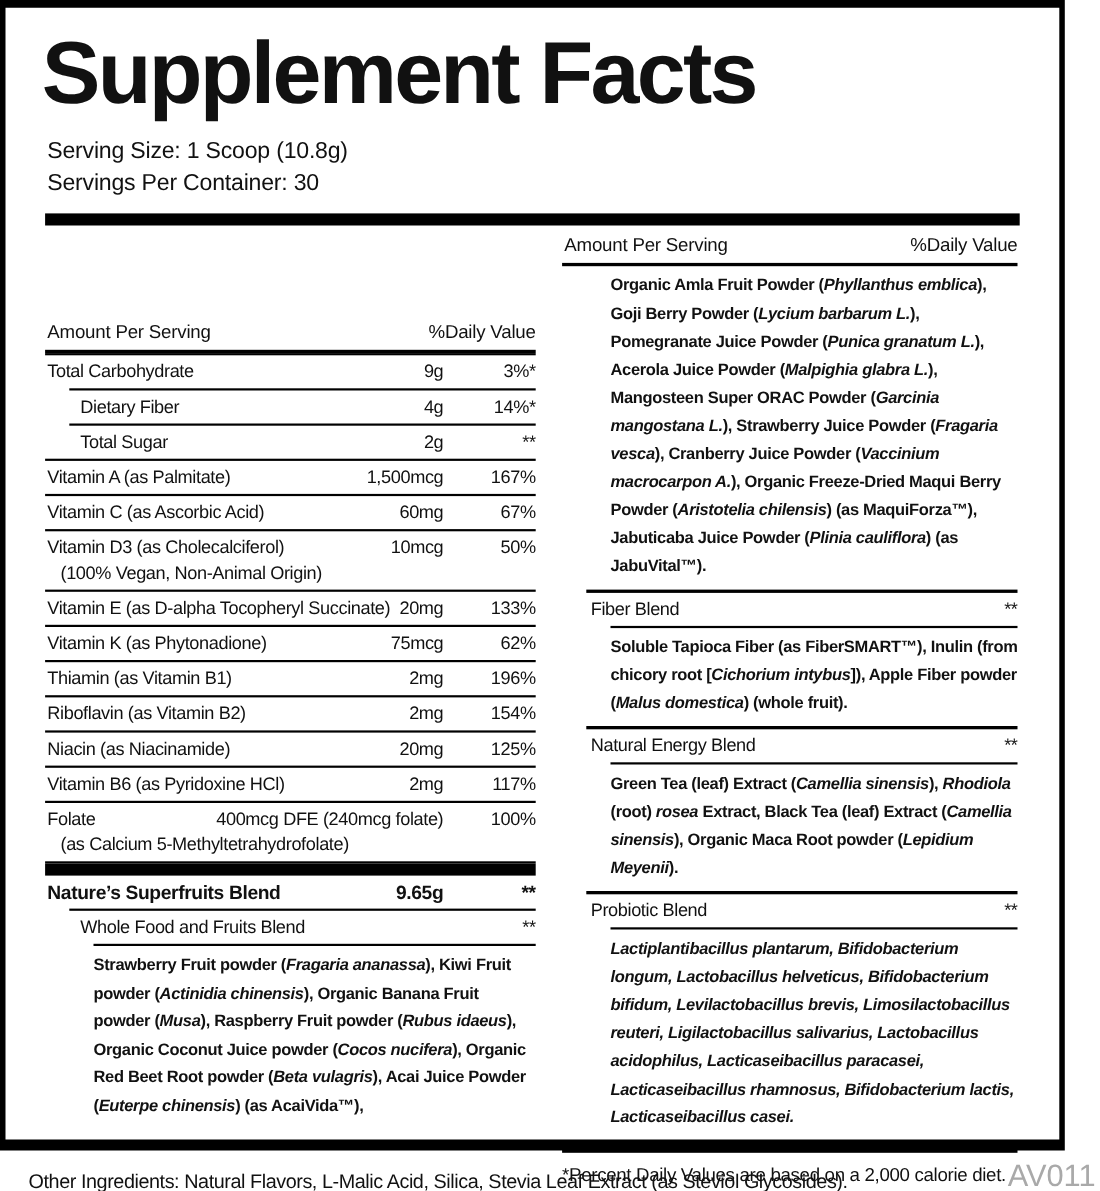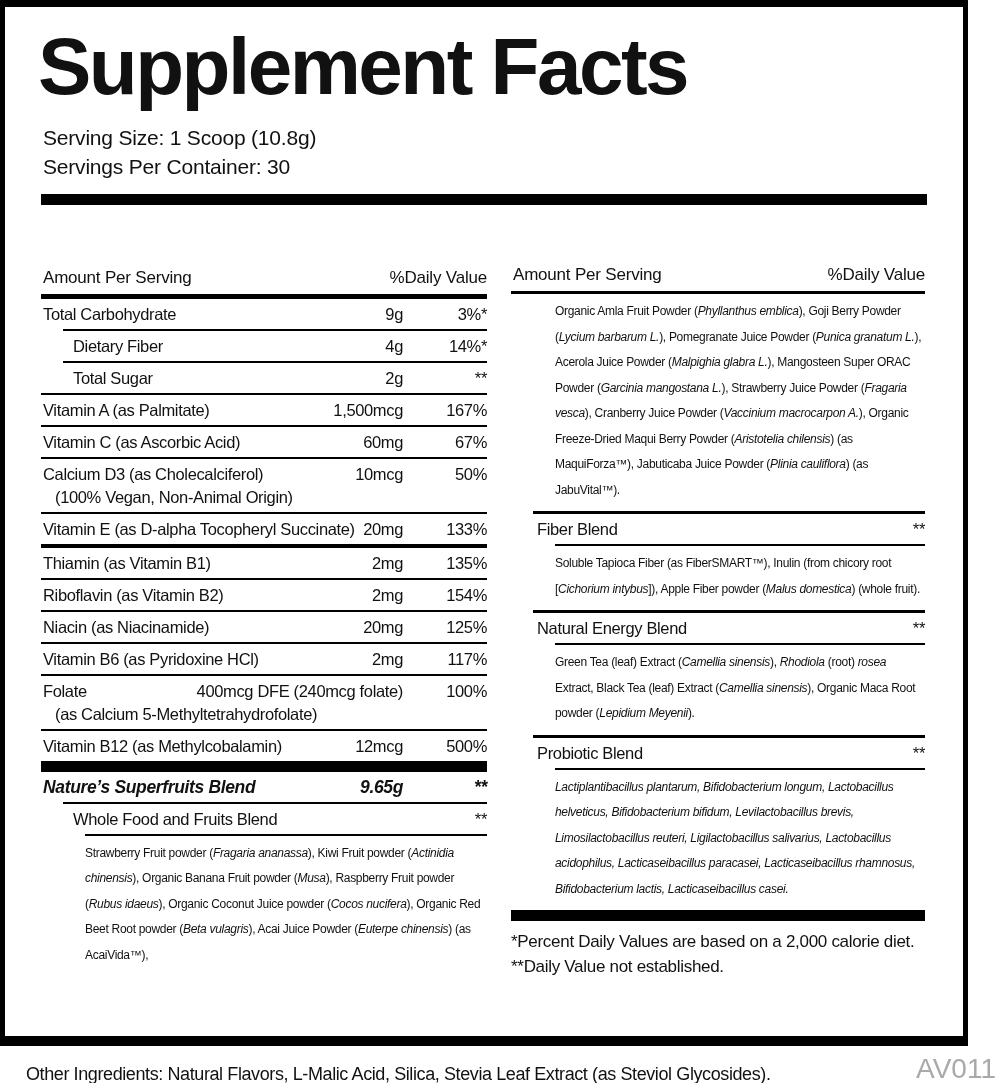--- a/index.html
+++ b/index.html
@@ -37,24 +37,24 @@
   .thead{display:flex;justify-content:space-between;font-size:17px;letter-spacing:-0.2px;padding:8px 0 6px 2px;}
   .rule{height:2px;background:#000;}
   .rule3{height:3px;background:#000;}
   .ind22{margin-left:22px;}
   .ind44{margin-left:44px;}
   .row{display:flex;align-items:flex-start;font-size:16.5px;letter-spacing:-0.35px;line-height:21px;padding:5px 0 4px 2px;}
   .row .nm{flex:0 1 auto;}
   .row .amt{margin-left:auto;white-space:nowrap;padding-left:8px;}
   .row .dv{flex:none;width:84px;text-align:right;}
   .row.ind{padding-left:32px;}
-  .row.bold{font-weight:bold;font-size:17.5px;font-style:italic;}
+  .row.bold{font-weight:bold;font-size:17.5px;}
   .sub{font-size:16.5px;letter-spacing:-0.35px;line-height:20px;margin:-2px 0 5px;padding-left:14px;}
   .bar{height:11px;background:#000;}
-  .para{font-size:12px;letter-spacing:-0.3px;line-height:25.5px;margin-top:5px;margin-bottom:8px;}
+  .para{font-size:15px;letter-spacing:-0.3px;line-height:25.5px;margin-top:5px;margin-bottom:8px;font-weight:bold;}
   .para i{letter-spacing:-0.3px;}
   .blend .row{padding-left:0;}
   .blendname{padding-left:26px;}
   .fnotes{margin-top:8px;font-size:17px;letter-spacing:-0.3px;line-height:25px;}
   .footer{
     display:flex;justify-content:space-between;align-items:flex-end;
     padding:7px 4px 0 2px;
     margin-left:24px;
   }
   .footer .oi{font-size:18px;letter-spacing:-0.4px;}
@@ -113,41 +113,46 @@
 
         <div class="row">
           <span class="nm">Vitamin C (as Ascorbic Acid)</span>
           <span class="amt">60mg</span>
           <span class="dv">67%</span>
         </div>
         <div class="rule"></div>
 
         <div>
           <div class="row">
-            <span class="nm">Calcium D3 (as Cholecalciferol)</span>
+            <span class="nm">Vitamin D3 (as Cholecalciferol)</span>
             <span class="amt">10mcg</span>
             <span class="dv">50%</span>
           </div>
           <div class="sub">(100% Vegan, Non-Animal Origin)</div>
         </div>
         <div class="rule"></div>
 
         <div class="row">
           <span class="nm">Vitamin E (as D-alpha Tocopheryl Succinate)</span>
           <span class="amt">20mg</span>
           <span class="dv">133%</span>
         </div>
         <div class="rule"></div>
 
+        <div class="row">
+          <span class="nm">Vitamin K (as Phytonadione)</span>
+          <span class="amt">75mcg</span>
+          <span class="dv">62%</span>
+        </div>
         <div class="rule"></div>
 
         <div class="row">
           <span class="nm">Thiamin (as Vitamin B1)</span>
           <span class="amt">2mg</span>
-          <span class="dv">135%</span>
+          <span class="dv">196%</span>
         </div>
         <div class="rule"></div>
 
         <div class="row">
           <span class="nm">Riboflavin (as Vitamin B2)</span>
           <span class="amt">2mg</span>
           <span class="dv">154%</span>
         </div>
         <div class="rule"></div>
 
@@ -168,25 +173,20 @@
         <div>
           <div class="row">
             <span class="nm">Folate</span>
             <span class="amt">400mcg DFE (240mcg folate)</span>
             <span class="dv">100%</span>
           </div>
           <div class="sub">(as Calcium 5-Methyltetrahydrofolate)</div>
         </div>
         <div class="rule"></div>
 
-        <div class="row">
-          <span class="nm">Vitamin B12 (as Methylcobalamin)</span>
-          <span class="amt">12mcg</span>
-          <span class="dv">500%</span>
-        </div>
 
         <div class="bar"></div>
 
         <div class="row bold">
           <span class="nm">Nature’s Superfruits Blend</span>
           <span class="amt">9.65g</span>
           <span class="dv">**</span>
         </div>
         <div class="rule ind22"></div>
 

